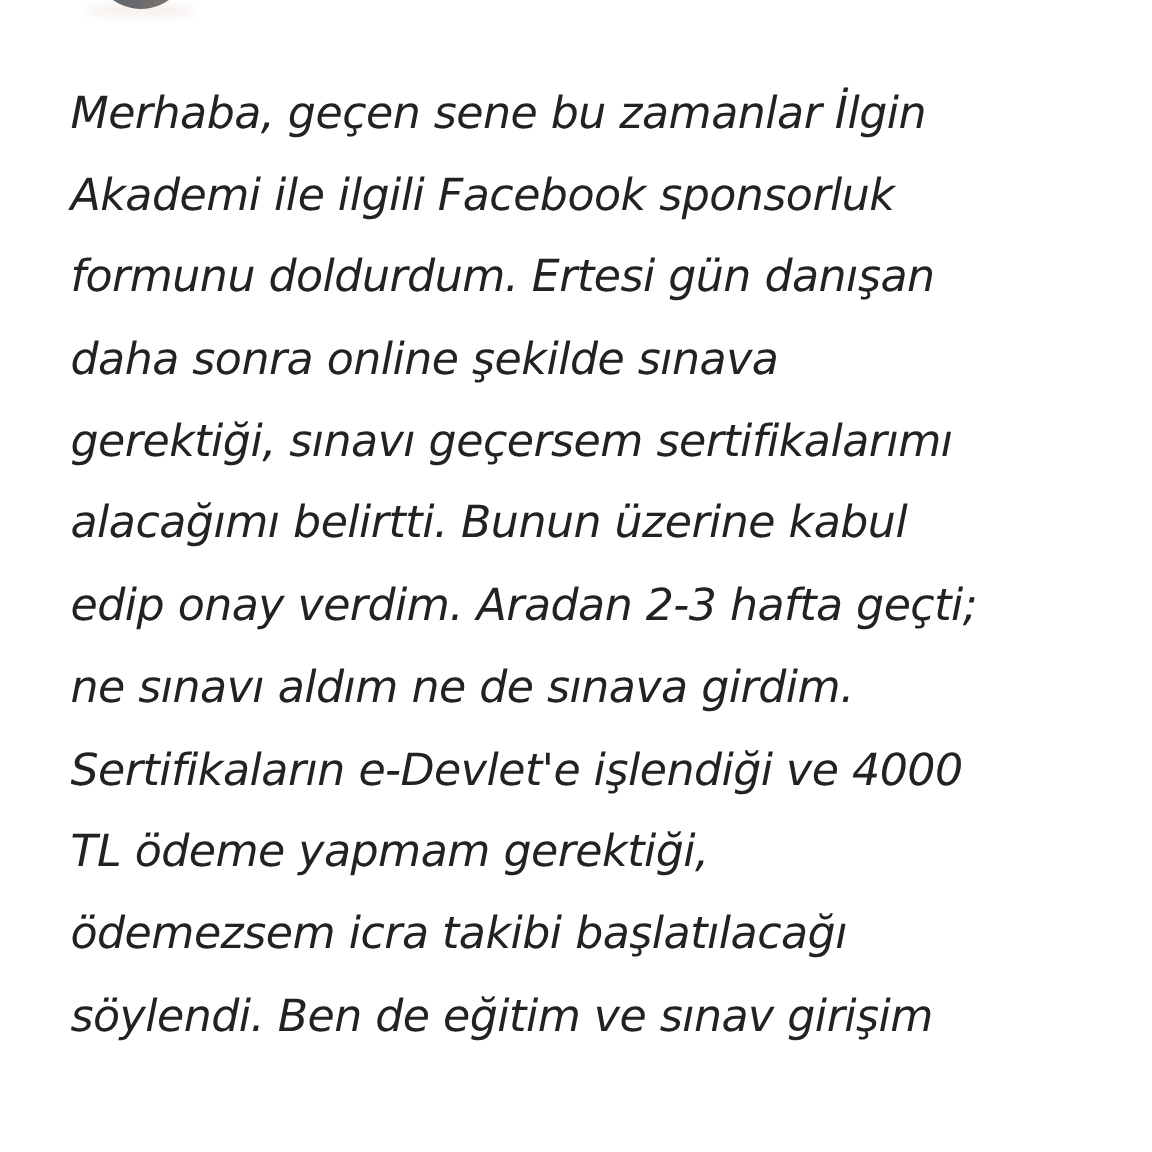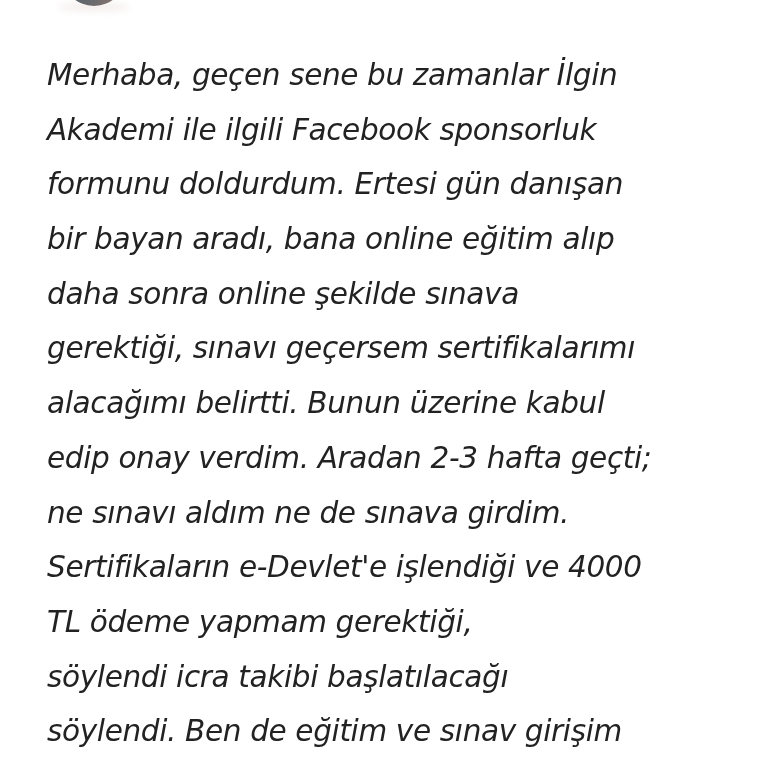--- a/index.html
+++ b/index.html
@@ -55,24 +55,23 @@
 </head>
 <body>
 
 <div class="avatar-shadow"></div>
 <div class="avatar"></div>
 
 <div class="post-body">
   <span class="post-line">Merhaba, geçen sene bu zamanlar İlgin</span>
   <span class="post-line">Akademi ile ilgili Facebook sponsorluk</span>
   <span class="post-line">formunu doldurdum. Ertesi gün danışan</span>
-  <span class="post-line">bir bayan aradı, bana online eğitim alıp</span>
   <span class="post-line">daha sonra online şekilde sınava</span>
   <span class="post-line">gerektiği, sınavı geçersem sertifikalarımı</span>
   <span class="post-line">alacağımı belirtti. Bunun üzerine kabul</span>
   <span class="post-line">edip onay verdim. Aradan 2-3 hafta geçti;</span>
   <span class="post-line">ne sınavı aldım ne de sınava girdim.</span>
   <span class="post-line">Sertifikaların e-Devlet'e işlendiği ve 4000</span>
   <span class="post-line">TL ödeme yapmam gerektiği,</span>
-  <span class="post-line">söylendi icra takibi başlatılacağı</span>
+  <span class="post-line">ödemezsem icra takibi başlatılacağı</span>
   <span class="post-line">söylendi. Ben de eğitim ve sınav girişim</span>
   <span class="post-line"></span>
 </div>
 
 </body></html>

